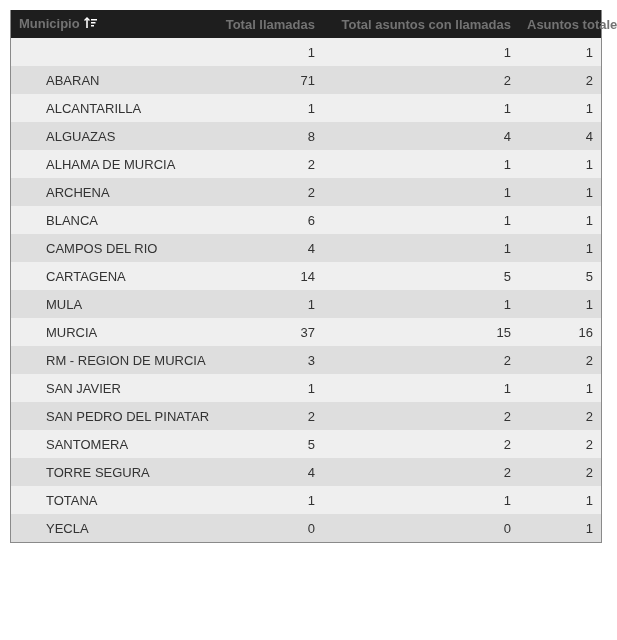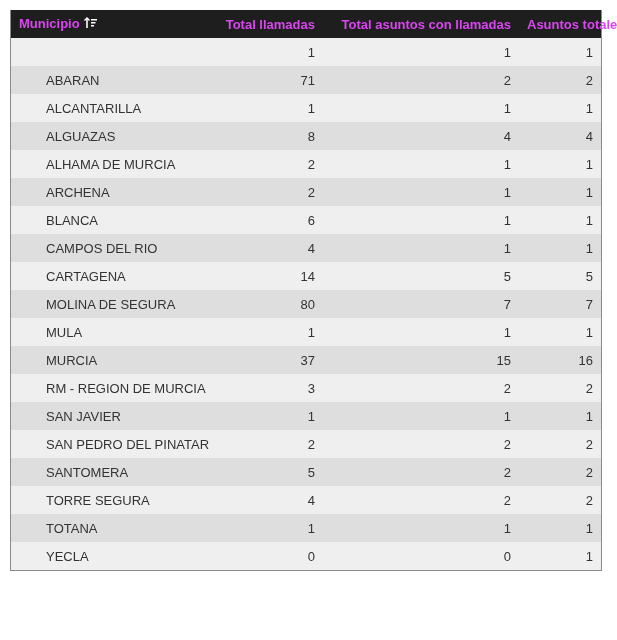--- a/index.html
+++ b/index.html
@@ -4,21 +4,21 @@
 <style>
   html, body { margin: 0; padding: 0; background: #ffffff; }
   body { width: 617px; height: 640px; position: relative; font-family: "Liberation Sans", sans-serif; }
   .table-wrap {
     position: absolute; left: 10px; top: 10px; width: 592px;
     border: 1px solid #8a8a8a; border-top: none; box-sizing: border-box;
   }
   table { width: 100%; border-collapse: collapse; table-layout: fixed; }
   thead tr { background: #1e1e1e; height: 28px; }
   th {
-    color: #d946ef; font-weight: bold; font-size: 13px; text-align: right;
+    color: #737373; font-weight: bold; font-size: 13px; text-align: right;
     padding: 0 8px; white-space: nowrap;
   }
   th.col-muni { text-align: left; width: 130px; }
   th.col-calls { width: 150px; }
   th.col-asuntos { width: 180px; }
   td {
     font-size: 13px; color: #333333; height: 28px; padding: 0 8px; text-align: right; white-space: nowrap;
   }
   td.muni { text-align: left; padding-left: 35px; }
   tbody tr:nth-child(odd) { background: #efefef; }
@@ -93,26 +93,20 @@
           <td>1</td>
           <td>1</td>
         </tr>
         <tr>
           <td class="muni">CARTAGENA</td>
           <td>14</td>
           <td>5</td>
           <td>5</td>
         </tr>
         <tr>
-          <td class="muni">MOLINA DE SEGURA</td>
-          <td>80</td>
-          <td>7</td>
-          <td>7</td>
-        </tr>
-        <tr>
           <td class="muni">MULA</td>
           <td>1</td>
           <td>1</td>
           <td>1</td>
         </tr>
         <tr>
           <td class="muni">MURCIA</td>
           <td>37</td>
           <td>15</td>
           <td>16</td>

